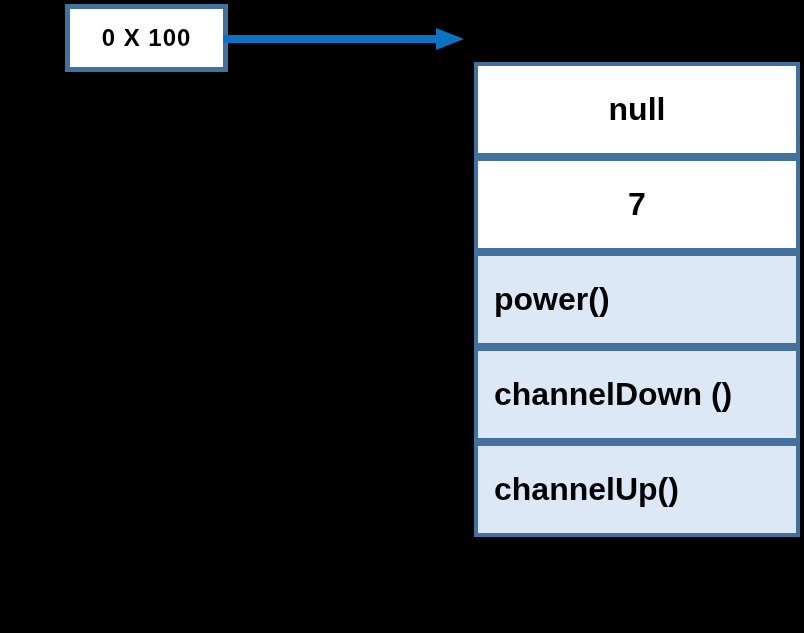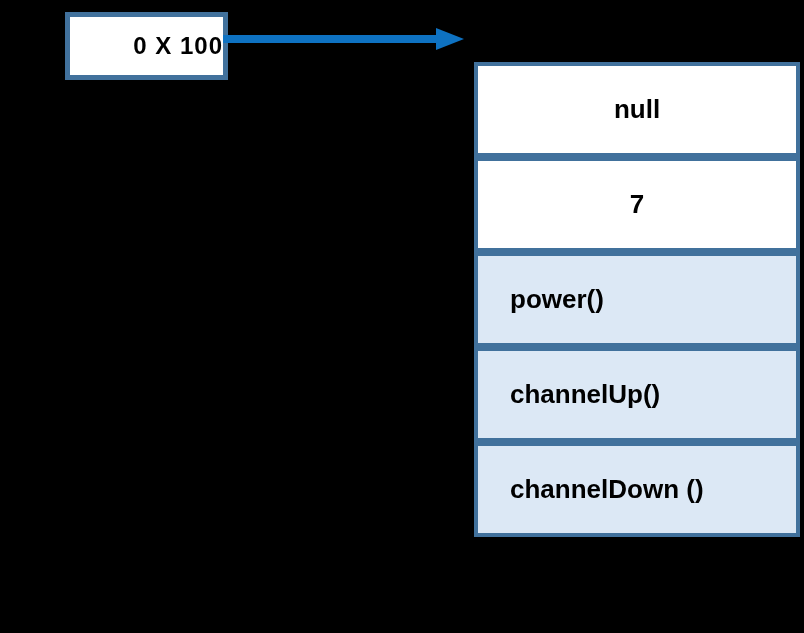--- a/index.html
+++ b/index.html
@@ -12,29 +12,29 @@
     position: relative;
     width: 804px;
     height: 633px;
     background: var(--background, #000000);
     overflow: hidden;
     font-family: "Liberation Sans", sans-serif;
   }
   .var-box {
     position: absolute;
     left: 65px;
-    top: 12px;
+    top: 4px;
     width: 163px;
     height: 68px;
     box-sizing: border-box;
     background: var(--property_fill, #ffffff);
     border: 5px solid var(--box_border, #41719C);
     display: flex;
     align-items: center;
-    justify-content: flex-end;
+    justify-content: center;
   }
   .var-box .label {
     font-weight: bold;
     font-size: 24px;
     color: var(--text, #000000);
     letter-spacing: 1px;
   }
   .arrow-svg {
     position: absolute;
     left: 221px;
@@ -48,32 +48,32 @@
     display: flex;
     flex-direction: column;
   }
   .row {
     box-sizing: border-box;
     height: 95px;
     border: 4px solid var(--box_border, #41719C);
     display: flex;
     align-items: center;
     font-weight: bold;
-    font-size: 26px;
+    font-size: 32px;
     color: var(--text, #000000);
     text-align: right;
   }
   .row.prop {
     background: var(--property_fill, #ffffff);
     justify-content: center;
   }
   .row.method {
     background: var(--method_fill, #DCE8F5);
     justify-content: flex-start;
-    padding-left: 32px;
+    padding-left: 16px;
   }
 </style>
 </head>
 <body>
 
 <div class="canvas">
 
   <div class="var-box">
     <span class="label">0 X 100</span>
   </div>
@@ -87,20 +87,20 @@
     <div class="row prop">
       <span>null</span>
     </div>
     <div class="row prop">
       <span>7</span>
     </div>
     <div class="row method">
       <span>power()</span>
     </div>
     <div class="row method">
-      <span>channelUp()</span>
+      <span>channelDown ()</span>
     </div>
     <div class="row method">
-      <span>channelDown ()</span>
+      <span>channelUp()</span>
     </div>
   </div>
 
 </div>
 
 </body></html>

